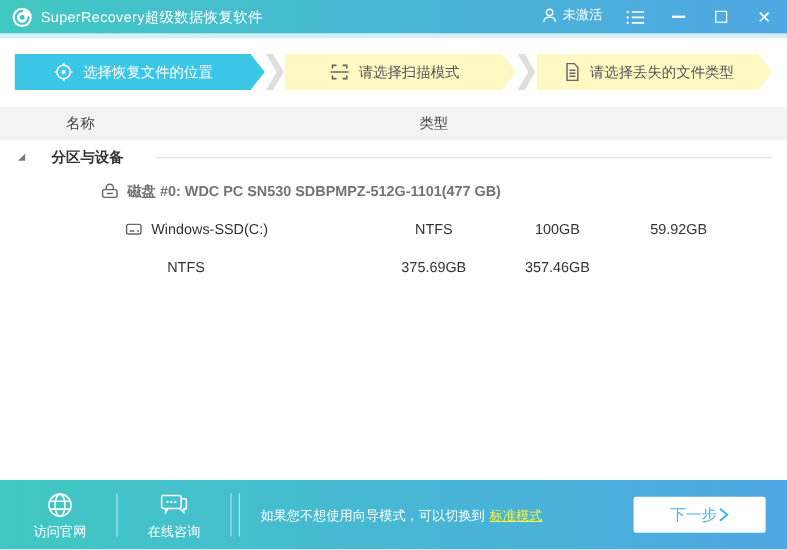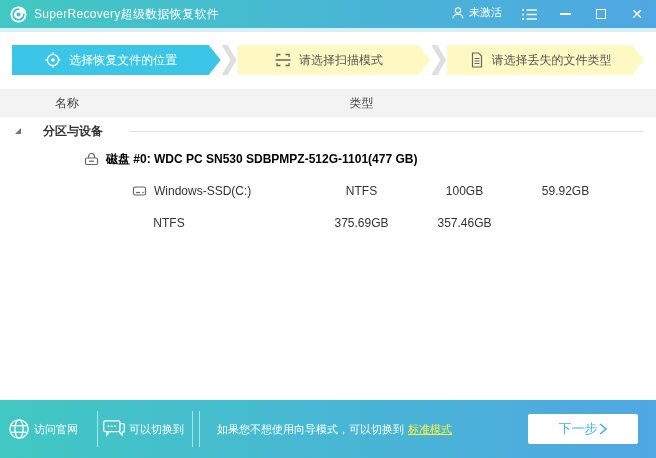--- a/index.html
+++ b/index.html
@@ -50,33 +50,33 @@
     position:absolute; top:89px; left:0; right:0; height:28px;
     background:#f3f3f3; color:#444; font-size:12px;
   }
   .thead .c-name { padding-left:55px; }
   .c-center { text-align:center; }
 
   .group-row { position:absolute; top:121px; left:15px; right:12px; height:20px; display:flex; align-items:center; gap:22px; color:#333; font-size:12px; font-weight:700; }
   .tri { width:0; height:0; border-bottom:6px solid #777; border-left:6px solid transparent; cursor:pointer; }
   .hline { flex:1; height:1px; background:#e3e3e3; margin-left:4px; }
 
-  .disk-row { position:absolute; top:148px; left:0; right:0; height:22px; display:flex; align-items:center; gap:7px; padding-left:84px; color:#000000; font-size:12px; font-weight:600; cursor:pointer; }
-
-  .part-row { position:absolute; left:0; right:0; height:22px; color:#333; font-size:12px; cursor:pointer;padding-left:28px; }
+  .disk-row { position:absolute; top:148px; left:0; right:0; height:22px; display:flex; align-items:center; gap:7px; padding-left:84px; color:#737373; font-size:12px; font-weight:600; cursor:pointer; }
+
+  .part-row { position:absolute; left:0; right:0; height:22px; color:#333; font-size:12px; cursor:pointer; }
   .part-row .c-name { display:flex; align-items:center; gap:7px; padding-left:104px; }
   .row1 { top:180px; } .row2 { top:212px; }
 
   
   .footer {
     position:absolute; bottom:0; left:0; right:0; height:58px;
     background:linear-gradient(90deg,#41c8c2 0%,#47b9d2 45%,#4fa7e3 100%);
     display:flex; align-items:center; color:#fff;
   }
-  .f-link { width:88px; display:flex; flex-direction:row; align-items:center; gap:2px; font-size:11px; cursor:pointer; }
+  .f-link { width:88px; display:flex; flex-direction:column; align-items:center; gap:2px; font-size:11px; cursor:pointer; }
   .f-link:first-child { margin-left:6px; }
   .f-div { width:1px; height:36px; background:rgba(255,255,255,.55); margin:0 3px; }
   .hint { margin-left:14px; font-size:11px; white-space:nowrap; }
   .hint a { color:#f7f440; text-decoration:underline; cursor:pointer; margin-left:4px; }
   .next-btn {
     margin-left:auto; margin-right:18px; width:110px; height:30px;
     background:#fff; border:none; border-radius:2px; cursor:pointer;
     display:flex; align-items:center; justify-content:center; gap:0;
     color:#3eb3e6; font-size:13px; font-family:inherit;
   }
@@ -232,21 +232,21 @@
       <span style="display:flex;">
         <svg width="26" height="26" viewBox="0 0 24 24" fill="none" stroke="#fff" stroke-width="1.2">
           <path d="M18 7 h2.5 a1 1 0 0 1 1 1 v6 a1 1 0 0 1-1 1 h-1 v2.5 L17 15"></path>
           <rect x="2.5" y="4.5" width="15" height="10" rx="1.5"></rect>
           <path d="M7.5 14.5 L5.5 17.5 V14.5"></path>
           <circle cx="7" cy="9.5" r="0.9" fill="#fff" stroke="none"></circle>
           <circle cx="10" cy="9.5" r="0.9" fill="#fff" stroke="none"></circle>
           <circle cx="13" cy="9.5" r="0.9" fill="#fff" stroke="none"></circle>
         </svg>
       </span>
-      <span>可以切换到</span>
+      <span>在线咨询</span>
     </div>
     <span class="f-div"></span>
     <span class="f-div"></span>
     <div class="hint">
       <span>如果您不想使用向导模式，可以切换到</span><a>标准模式</a>
     </div>
     <button class="next-btn">
       <span>下一步</span>
       <span style="display:flex;">
         <svg width="10" height="12" viewBox="0 0 10 12" fill="none" stroke="#3eb3e6" stroke-width="1.6">

